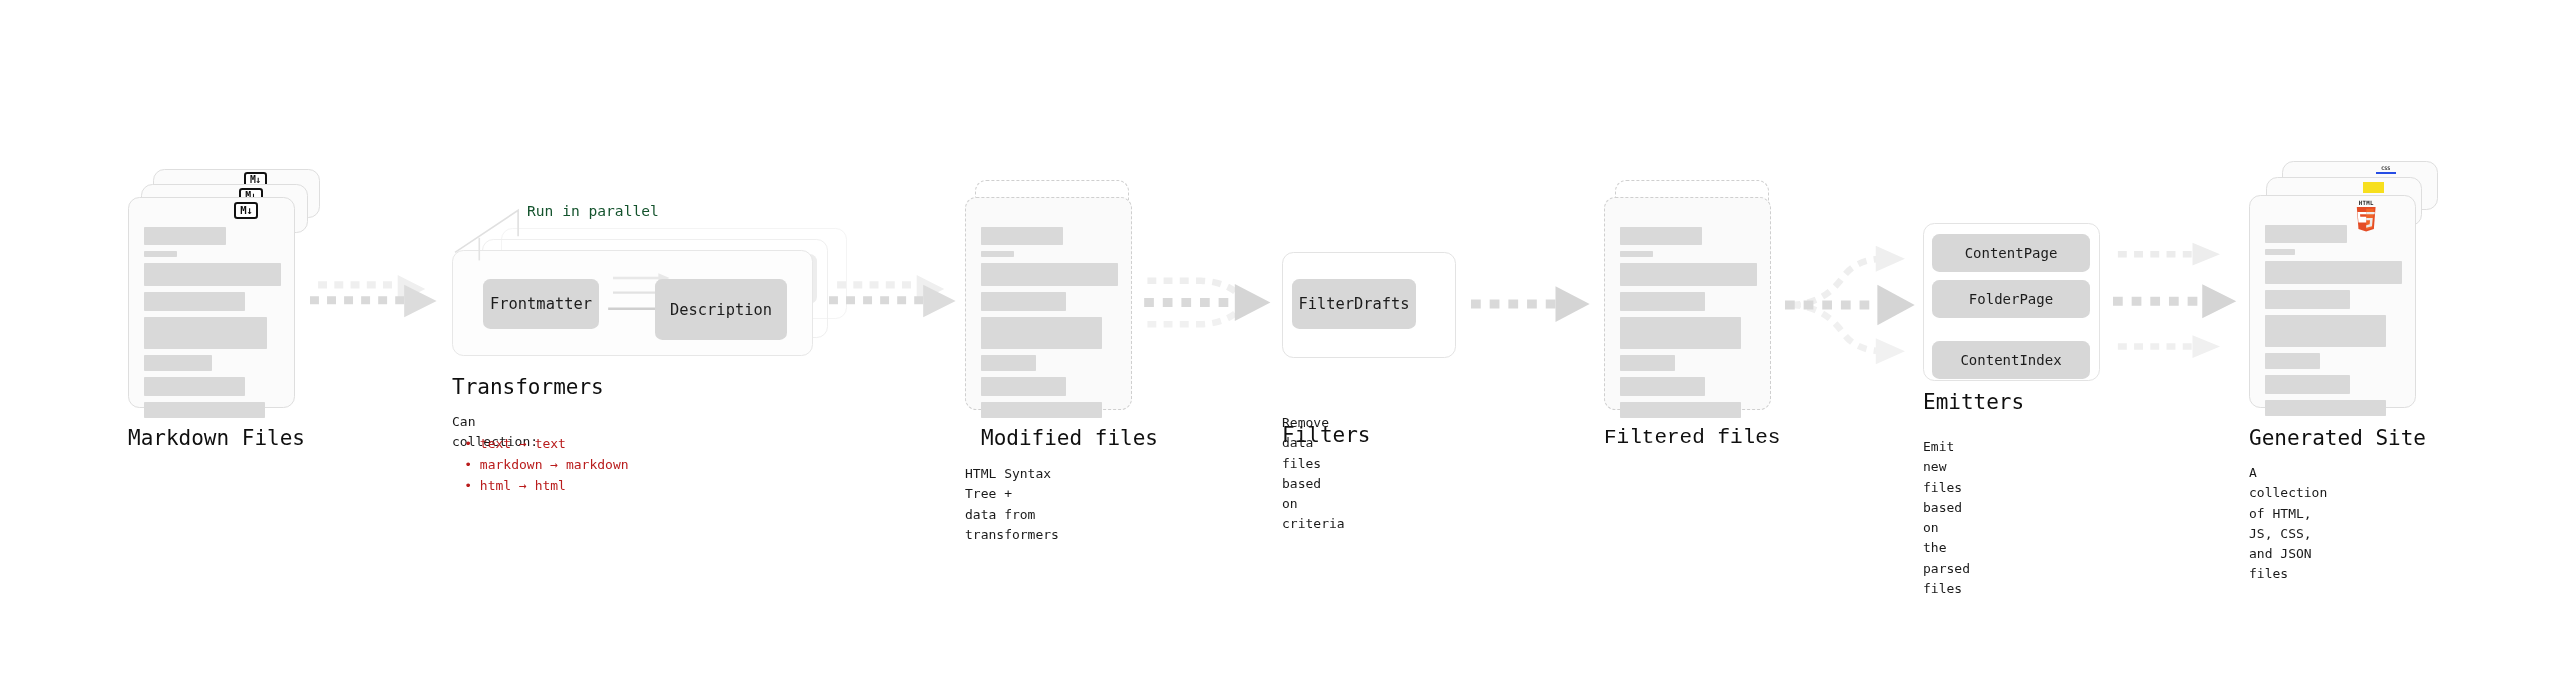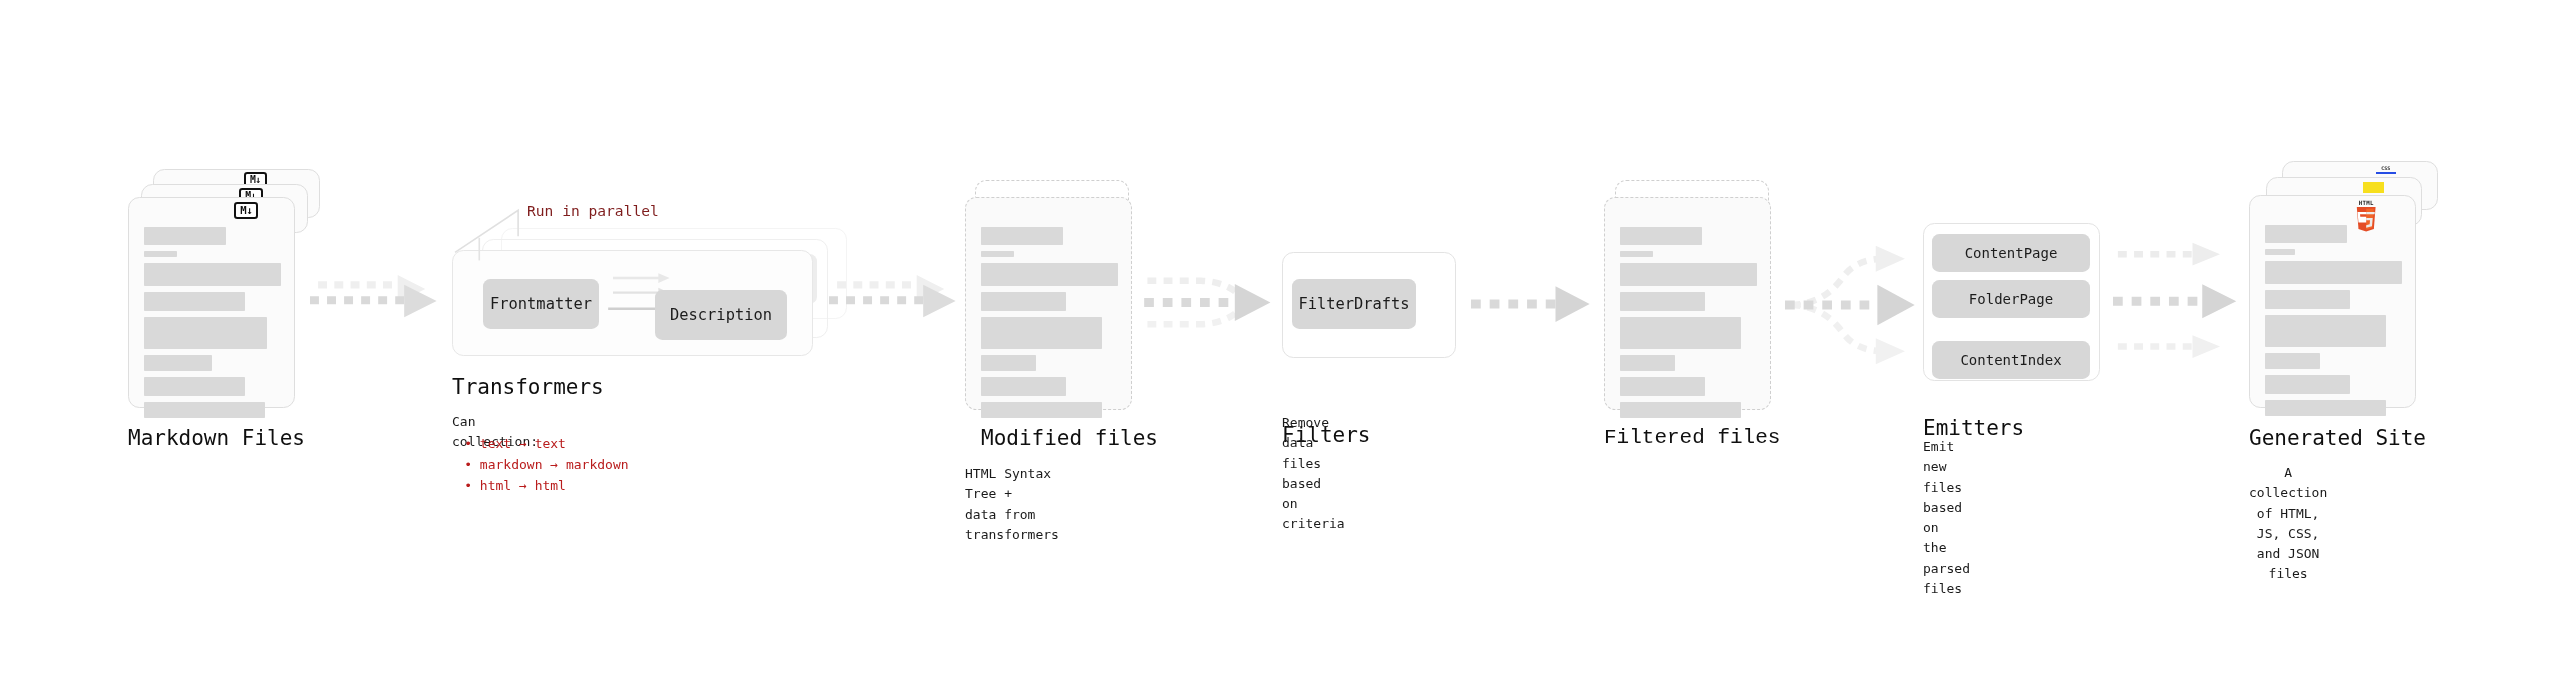--- a/index.html
+++ b/index.html
@@ -155,21 +155,21 @@
     font-size: 13px;
     color: #b91c1c;
     line-height: 21px;
   }
   .bullets .bl { white-space: nowrap; }
   .bullets .bl.ind { padding-left: 12.2px; }
 
   .annot {
     position: absolute;
     font-size: 14.6px;
-    color: #7f1d1d;
+    color: #14532d;
     white-space: nowrap;
   }
 
   svg.deco { position: absolute; overflow: visible; }
 </style>
 </head>
 <body>
 
 <div id="stage">
 
@@ -231,21 +231,21 @@
       <path d="M56 6 L70 12 L56 18 Z" fill="#e8e8e8"></path>
       <line x1="0" y1="30" x2="58" y2="30" stroke="#e2e2e2" stroke-width="3"></line>
       <path d="M56 24 L70 30 L56 36 Z" fill="#e2e2e2"></path>
       <line x1="-6" y1="50" x2="58" y2="50" stroke="#cfcfcf" stroke-width="3"></line>
       <path d="M56 44 L72 50 L56 56 Z" fill="#cfcfcf"></path>
     </svg>
 
     <div class="pill" style="left:483px; top:279px; width:116px; height:50px;">
       <span>Frontmatter</span>
     </div>
-    <div class="pill" style="left:655px; top:290px; width:132px; height:50px;">
+    <div class="pill" style="left:655px; top:279px; width:132px; height:61px;">
       <span>Description</span>
     </div>
 
     <svg class="deco" style="left:455px; top:202px;" width="89" height="57" viewBox="0 0 110 70">
       <path d="M0 62 L78 10 L78 42" fill="none" stroke="#e0e0e0" stroke-width="2"></path>
       <path d="M30 44 L30 72" fill="none" stroke="#e3e3e3" stroke-width="2"></path>
     </svg>
     <div class="annot" style="left:527px; top:202px;">Run in parallel</div>
 
     <div class="title" style="left:452px; top:375px;">Transformers</div>
@@ -344,21 +344,21 @@
     <div class="pill" style="left:1932px; top:234px; width:158px; height:38px; font-size:14px;">
       <span>ContentPage</span>
     </div>
     <div class="pill" style="left:1932px; top:280px; width:158px; height:38px; font-size:14px;">
       <span>FolderPage</span>
     </div>
     <div class="pill" style="left:1932px; top:327px; width:158px; height:38px; font-size:14px;margin-top:14px;">
       <span>ContentIndex</span>
     </div>
 
-    <div class="title" style="left:1923px; top:416px;">Emitters</div>
+    <div class="title" style="left:1923px; top:390px;">Emitters</div>
     <div class="subtitle" style="left:1923px; top:437px;">Emit new files based on
 the parsed files</div>
   </div>
 
   <svg class="deco" style="left:2113px; top:241px;" width="146" height="122" viewBox="0 0 180 150">
     <line x1="6" y1="16" x2="104" y2="16" stroke="#ececec" stroke-width="8" stroke-dasharray="11 9"></line>
     <path d="M98 2 L132 16 L98 30 Z" fill="#ededed"></path>
     <line x1="0" y1="74" x2="116" y2="74" stroke="#d9d9d9" stroke-width="11" stroke-dasharray="12 11"></line>
     <path d="M110 53 L152 74 L110 95 Z" fill="#d5d5d5"></path>
     <line x1="6" y1="130" x2="104" y2="130" stroke="#efefef" stroke-width="8" stroke-dasharray="11 9"></line>
@@ -394,18 +394,18 @@
       <svg width="24.4" height="27" viewBox="0 0 32 36">
         <path d="M3 0 L29 0 L26.6 30.4 L15.9 34 L5.3 30.4 Z" fill="#e44d26"></path>
         <path d="M16 2.4 L16 31.6 L24.6 28.6 L26.6 2.4 Z" fill="#f16529"></path>
         <path d="M16 13.4 L7.8 13.4 L7.5 10 L16 10 L16 6.8 L4 6.8 L4.1 8.1 L5.3 21.6 L16 21.6 Z" fill="#ffffff"></path>
         <path d="M16 21.6 L16 18.3 L21.3 18.3 L20.8 24 L16 25.3 L16 28.7 L24 26.5 L25 15.1 L16 15.1 Z" fill="#ebebeb"></path>
         <path d="M16 6.8 L16 10 L27.6 10 L27.9 6.8 Z" fill="#ebebeb"></path>
       </svg>
     </div>
 
     <div class="title" style="left:2249px; top:426px;">Generated Site</div>
-    <div class="subtitle" style="left:2249px; top:463px;text-align:center;">A collection of HTML,
+    <div class="subtitle" style="left:2249px; top:463px;">A collection of HTML,
 JS, CSS, and JSON files</div>
   </div>
 
 </div>
 
 
 </body></html>

